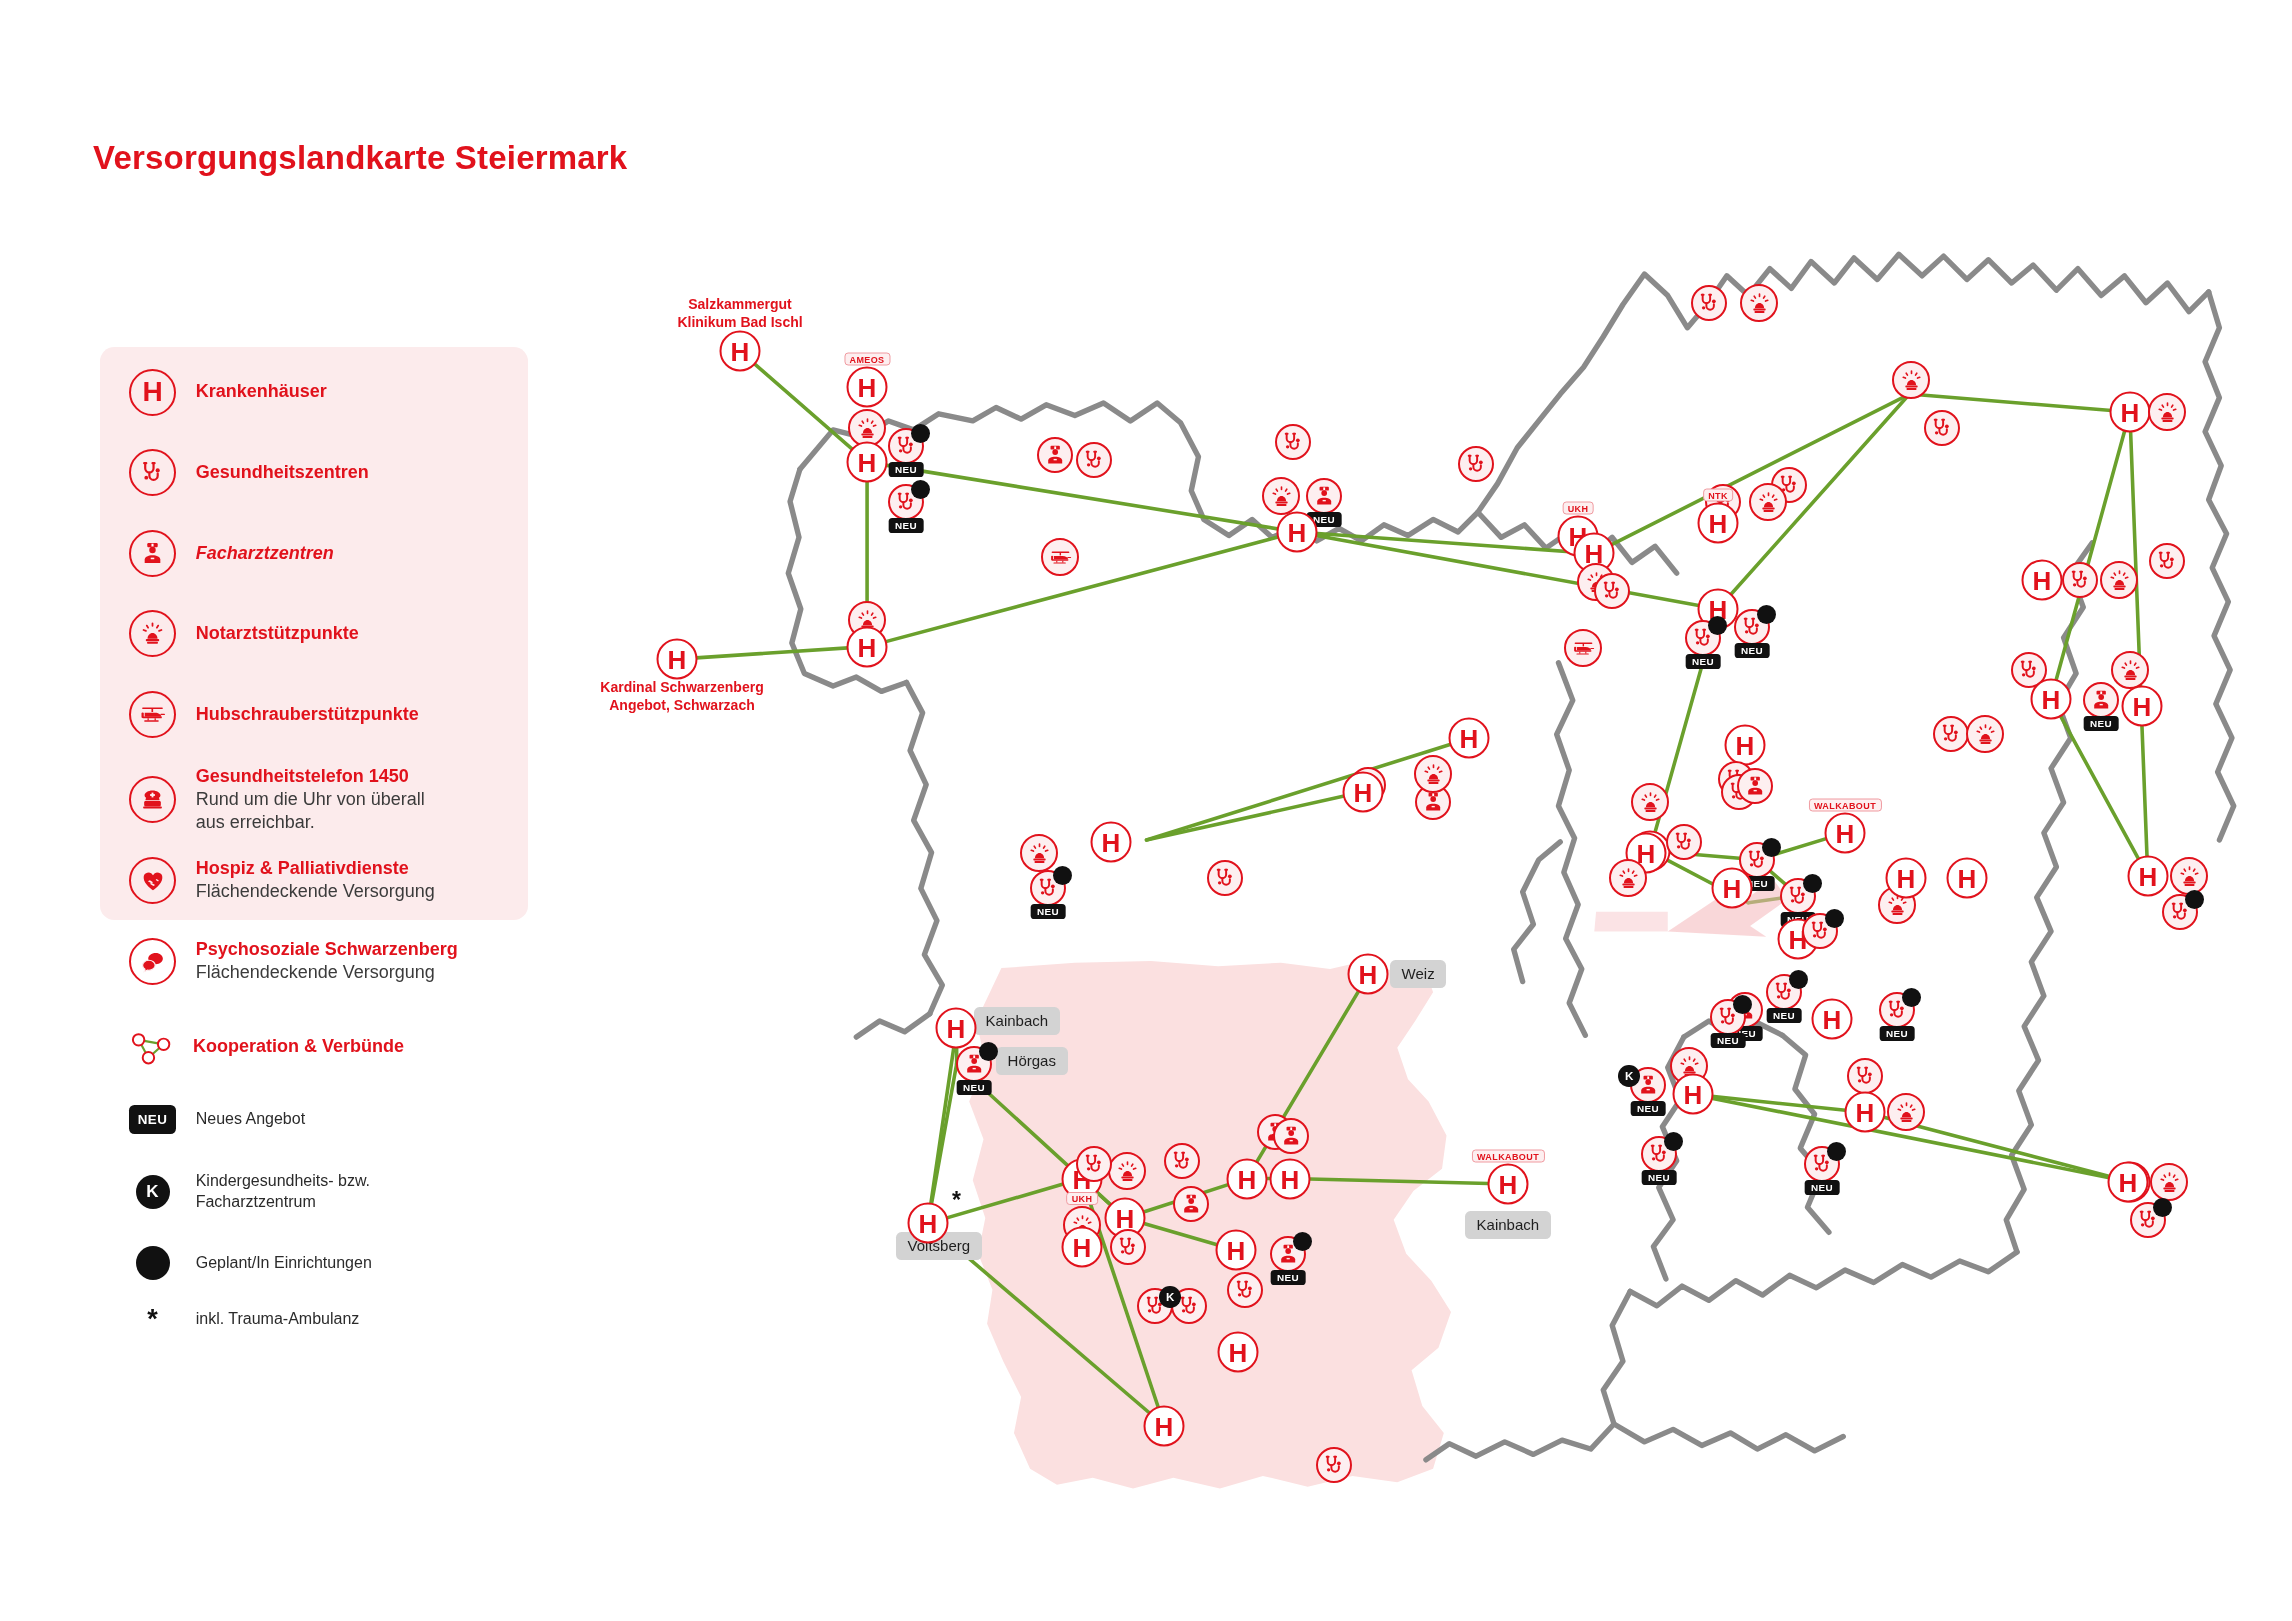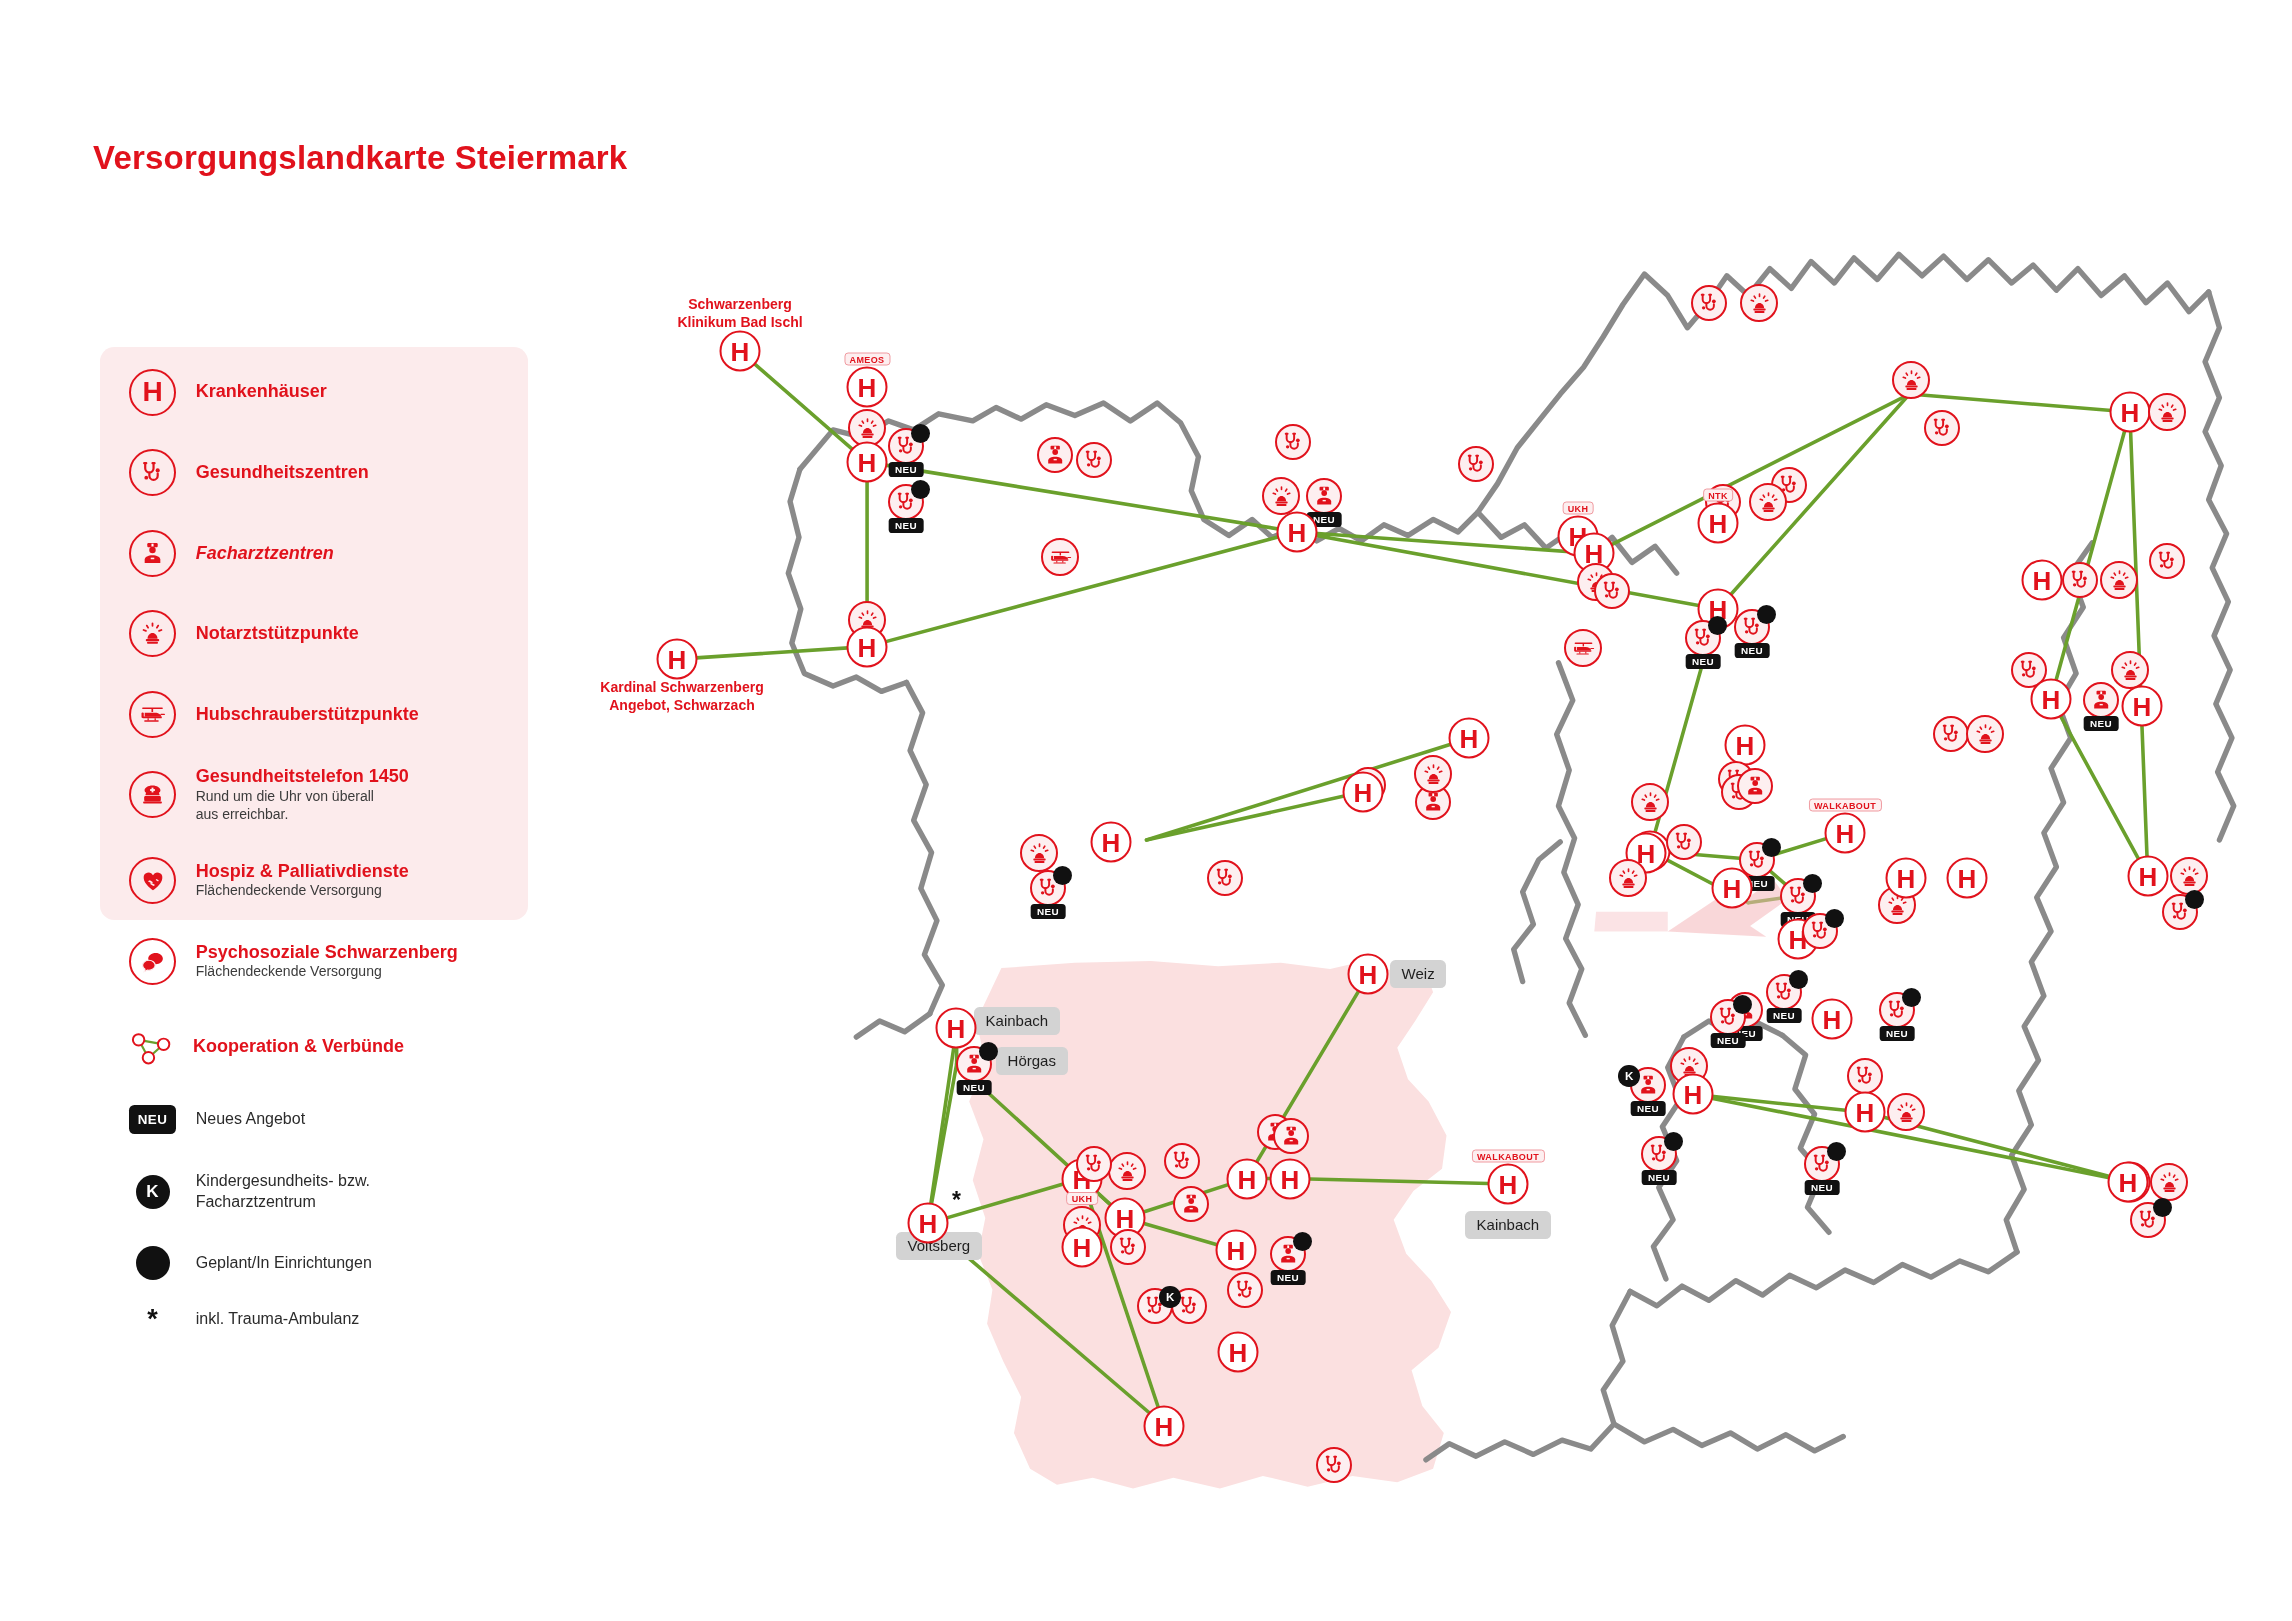--- a/index.html
+++ b/index.html
@@ -19,21 +19,21 @@
     background:#fcebec;border-radius:14.3px;
   }
   .legend-row{position:absolute;display:flex;align-items:center;}
   .legend-ic{
     width:47px;height:47px;border-radius:50%;border:2.7px solid #e1121c;
     box-sizing:border-box;display:flex;align-items:center;justify-content:center;
     flex:0 0 47px;background:transparent;
   }
   .legend-txt{margin-left:19.7px;}
   .legend-title{font-size:18px;font-weight:bold;color:#e1121c;line-height:1.2;white-space:nowrap;}
-  .legend-sub{font-size:14px;color:#3b3b3b;line-height:1.28;white-space:nowrap;font-weight:400;}
+  .legend-sub{font-size:18px;color:#3b3b3b;line-height:1.28;white-space:nowrap;font-weight:400;}
   .legend-plain{font-size:16px;color:#2b2b2b;line-height:1.3;white-space:nowrap;}
 
   .glyph-h{font-size:28px;font-weight:bold;color:#e1121c;line-height:1;}
 
   .badge-neu{
     width:48px;height:29px;border-radius:5.4px;background:#111;
     display:flex;align-items:center;justify-content:center;
     font-size:13.4px;font-weight:bold;color:#fff;letter-spacing:0.4px;
   }
   .badge-k{
@@ -211,21 +211,21 @@
     </g>
 
     <g opacity="0.55">
       <path fill="#f5b8bb" d="M1862 1040 L1940 988 L1938 1012 L1980 982 L1996 1004
                L1954 1034 L1972 1046 Z"></path>
       <path fill="#f8cdd0" d="M1862 1040 L1780 1040 L1782 1018 L1862 1018 Z"></path>
     </g>
   </svg>
 
   <div class="map-caption" style="left:740px;top:296px;">
-    <div>Schwarzenberg</div>
+    <div>Salzkammergut</div>
     <div>Klinikum Bad Ischl</div>
   </div>
   <div class="map-caption" style="left:682px;top:679px;">
     <div>Kardinal Schwarzenberg</div>
     <div>Angebot, Schwarzach</div>
   </div>
 
   <div class="city-chip" style="left:974px;top:1021px;">Kainbach</div>
   <div class="city-chip" style="left:996px;top:1061px;">Hörgas</div>
   <div class="city-chip" style="left:896px;top:1246px;">Voitsberg</div>

